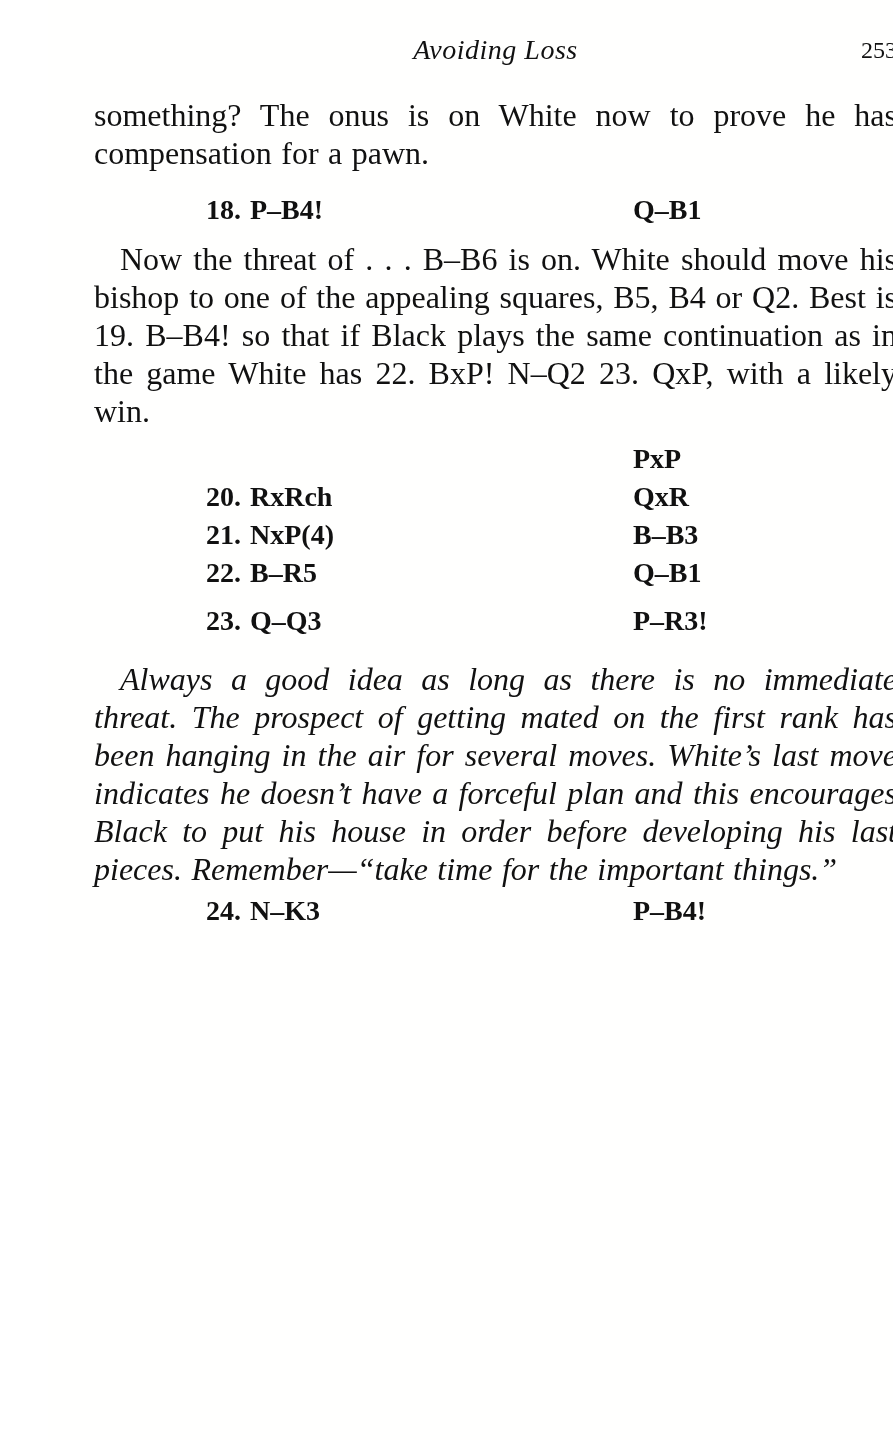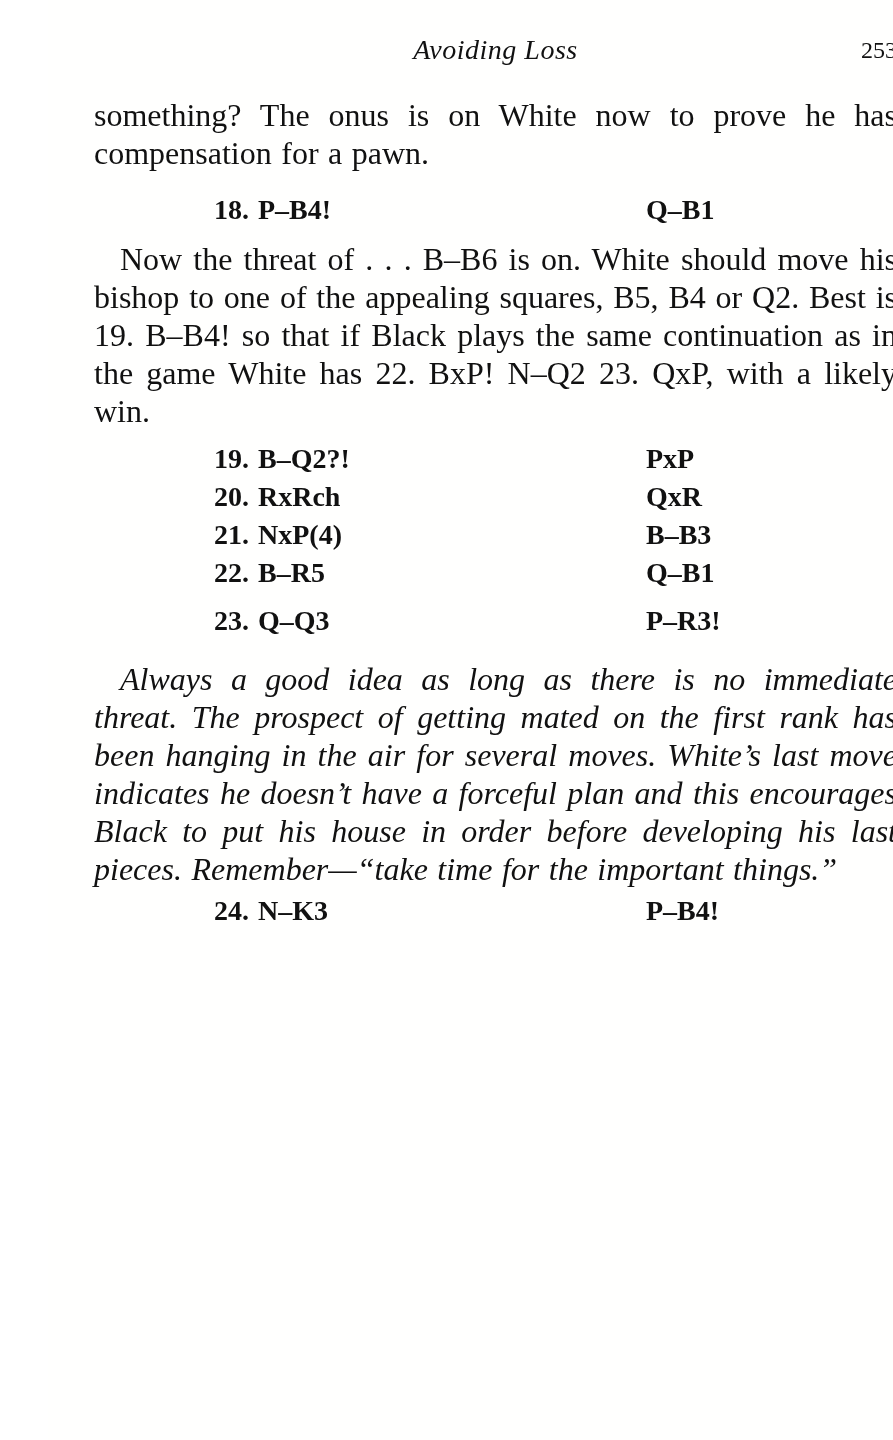--- a/index.html
+++ b/index.html
@@ -69,27 +69,27 @@
   .mb-d { margin-top: 4px; }
   .move-row {
     position: relative;
     height: 38px;
     line-height: 38px;
     font-size: 28px;
     font-weight: bold;
   }
   .move-white {
     position: absolute;
-    left: 120px;
+    left: 112px;
     white-space: nowrap;
   }
   .move-white .num { margin-right: 9px; }
   .move-black {
     position: absolute;
-    left: 552px;
+    left: 539px;
     white-space: nowrap;
   }
 </style>
 </head>
 <body>
 
 <div class="page">
   <div class="content">
 
     <div class="running-head">
@@ -103,21 +103,20 @@
       <div class="move-row">
         <span class="move-white"><span class="num">18.</span><span>P–B4!</span></span>
         <span class="move-black">Q–B1</span>
       </div>
     </div>
 
     <p class="para indent p2">Now the threat of . . . B–B6 is on. White should move his bishop to one of the appealing squares, B5, B4 or Q2. Best is 19. B–B4! so that if Black plays the same continuation as in the game White has 22. BxP! N–Q2 23. QxP, with a likely win.</p>
 
     <div class="move-block mb-b">
       <div class="move-row">
-        <span class="move-white"><span class="num">19.</span><span>B–Q2?!</span></span>
         <span class="move-black">PxP</span>
       </div>
       <div class="move-row">
         <span class="move-white"><span class="num">20.</span><span>RxRch</span></span>
         <span class="move-black">QxR</span>
       </div>
       <div class="move-row">
         <span class="move-white"><span class="num">21.</span><span>NxP(4)</span></span>
         <span class="move-black">B–B3</span>
       </div>

